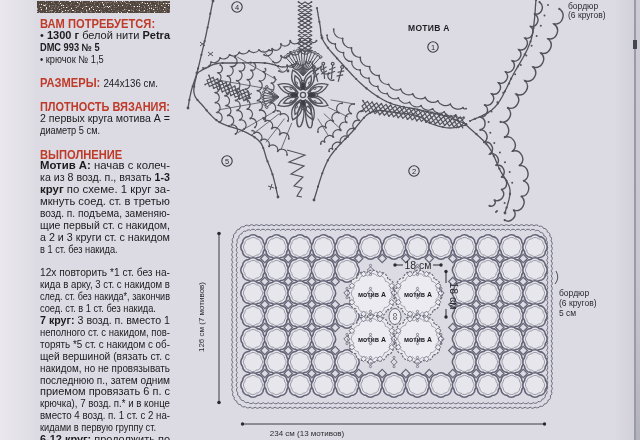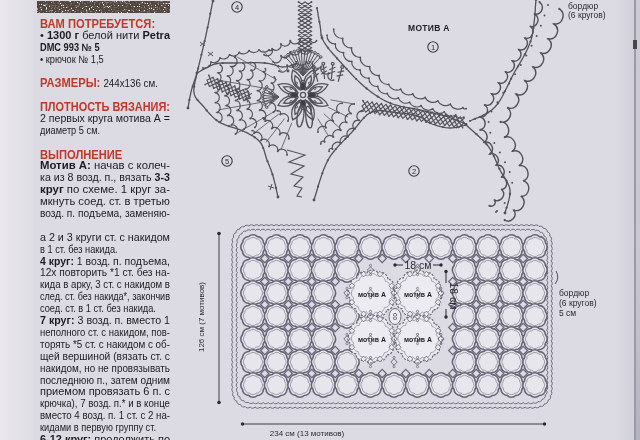--- a/index.html
+++ b/index.html
@@ -38,27 +38,27 @@
 
 <div class="h" style="top:76.0px;transform:scaleX(0.9300)">РАЗМЕРЫ: <span class="bk">244x136 см.</span></div>
 
 <div class="h" style="top:99.5px;transform:scaleX(0.9126)">ПЛОТНОСТЬ ВЯЗАНИЯ:</div>
 <div class="ln" style="top:112.3px;transform:scaleX(1.0069)">2 первых круга мотива А =</div>
 <div class="ln" style="top:124.3px;transform:scaleX(0.8800)">диаметр 5 см.</div>
 
 <div class="h" style="top:147.5px;transform:scaleX(0.9300)">ВЫПОЛНЕНИЕ</div>
 
 <div class="ln" style="top:159.3px;transform:scaleX(1.0819)"><b>Мотив А:</b> начав с колеч-</div>
-<div class="ln" style="top:171.2px;transform:scaleX(1.0151)">ка из 8 возд. п., вязать <b>3-3</b></div>
+<div class="ln" style="top:171.2px;transform:scaleX(1.0151)">ка из 8 возд. п., вязать <b>1-3</b></div>
 <div class="ln" style="top:183.1px;transform:scaleX(1.0883)"><b>круг</b> по схеме. 1 круг за-</div>
 <div class="ln" style="top:195.0px;transform:scaleX(1.0624)">мкнуть соед. ст. в третью</div>
 <div class="ln" style="top:206.9px;transform:scaleX(0.9679)">возд. п. подъема, заменяю-</div>
+<div class="ln" style="top:218.8px;transform:scaleX(1.0028)">щие первый ст. с накидом,</div>
 <div class="ln" style="top:230.7px;transform:scaleX(1.0202)">а 2 и 3 круги ст. с накидом</div>
 <div class="ln" style="top:242.6px;transform:scaleX(0.8800)">в 1 ст. без накида.</div>
-<div class="ln" style="top:254.5px;transform:scaleX(0.9962)"><b>4 круг:</b> 1 возд. п. подъема,</div>
 <div class="ln" style="top:266.4px;transform:scaleX(0.9694)">12x повторить *1 ст. без на-</div>
 <div class="ln" style="top:278.3px;transform:scaleX(0.9174)">кида в арку, 3 ст. с накидом в</div>
 <div class="ln" style="top:290.2px;transform:scaleX(0.8619)">след. ст. без накида*, закончив</div>
 <div class="ln" style="top:302.1px;transform:scaleX(0.8800)">соед. ст. в 1 ст. без накида.</div>
 <div class="ln" style="top:314.0px;transform:scaleX(1.0157)"><b>7 круг:</b> 3 возд. п. вместо 1</div>
 <div class="ln" style="top:325.9px;transform:scaleX(0.9048)">неполного ст. с накидом, пов-</div>
 <div class="ln" style="top:337.8px;transform:scaleX(0.9380)">торять *5 ст. с накидом с об-</div>
 <div class="ln" style="top:349.7px;transform:scaleX(0.9757)">щей вершиной (вязать ст. с</div>
 <div class="ln" style="top:361.6px;transform:scaleX(0.9389)">накидом, но не провязывать</div>
 <div class="ln" style="top:373.5px;transform:scaleX(0.9612)">последнюю п., затем одним</div>

